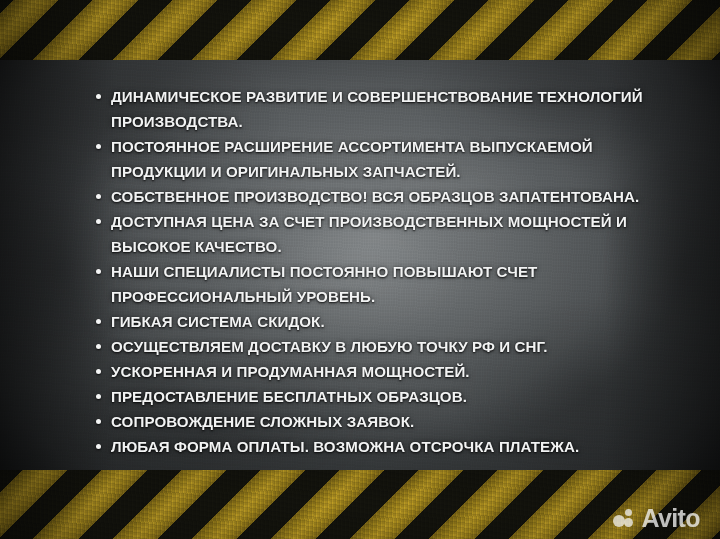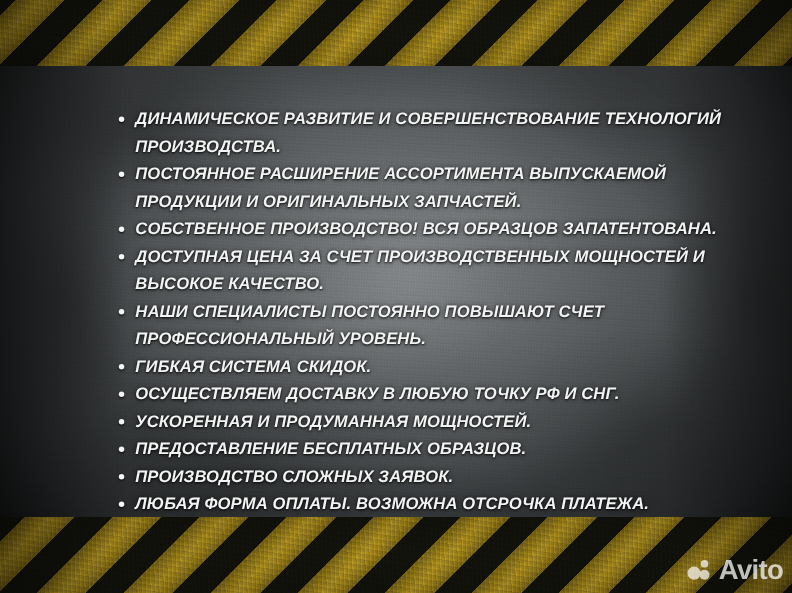--- a/index.html
+++ b/index.html
@@ -125,24 +125,23 @@
       linear-gradient(90deg, rgba(0,0,0,0.35) 0%, rgba(0,0,0,0) 14%,
                              rgba(0,0,0,0) 86%, rgba(0,0,0,0.35) 100%);
   }
 
   
   .benefits {
     position: absolute;
     left: 88px;
     top: 80px;
     width: 562px;
-    margin: 16px;
+    margin: 4px;
     padding: 0;
     list-style: none;
-    font-style: italic;
   }
 
   .benefit-item {
     position: relative;
     padding-left: 19px;
     margin: 0 0 0 0;
     color: #f2f3f3;
     font-size: 15.1px;
     font-weight: bold;
     line-height: 25px;
@@ -159,21 +158,21 @@
     width: 5px;
     height: 5px;
     border-radius: 50%;
     background: #f4f5f5;
     box-shadow: 0 1px 2px rgba(0,0,0,0.8);
   }
 
   
   .avito-watermark {
     position: absolute;
-    right: 8px;
+    right: 20px;
     bottom: 8px;
     display: flex;
     align-items: center;
     gap: 4px;
     opacity: 0.82;
     pointer-events: auto;
   }
   .avito-dots {
     position: relative;
     width: 24px;
@@ -246,21 +245,21 @@
     <li class="benefit-item">
       <span class="benefit-bullet"></span>
       <span>УСКОРЕННАЯ И ПРОДУМАННАЯ МОЩНОСТЕЙ.</span>
     </li>
     <li class="benefit-item">
       <span class="benefit-bullet"></span>
       <span>ПРЕДОСТАВЛЕНИЕ БЕСПЛАТНЫХ ОБРАЗЦОВ.</span>
     </li>
     <li class="benefit-item">
       <span class="benefit-bullet"></span>
-      <span>ПРОИЗВОДСТВО СЛОЖНЫХ ЗАЯВОК.</span>
+      <span>СОПРОВОЖДЕНИЕ СЛОЖНЫХ ЗАЯВОК.</span>
     </li>
     <li class="benefit-item">
       <span class="benefit-bullet"></span>
       <span>ЛЮБАЯ ФОРМА ОПЛАТЫ. ВОЗМОЖНА ОТСРОЧКА ПЛАТЕЖА.</span>
     </li>
   </ul>
 
   <div class="hazard hazard-bottom">
     <div class="hazard-stripes"></div>
     <div class="hazard-grain"></div>

